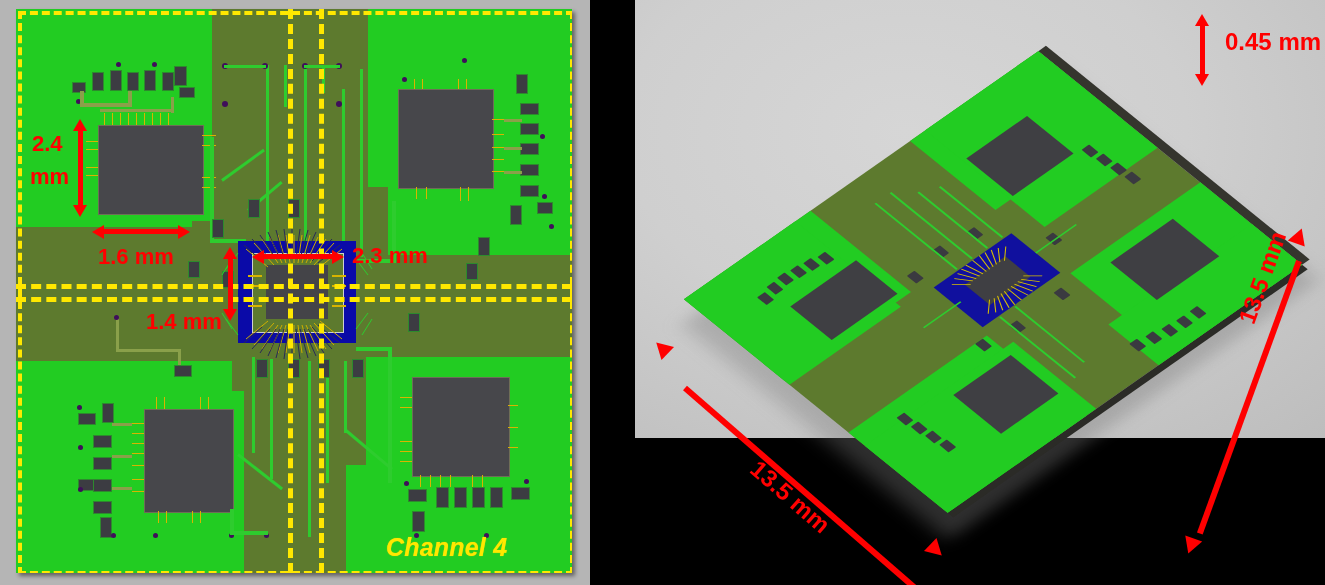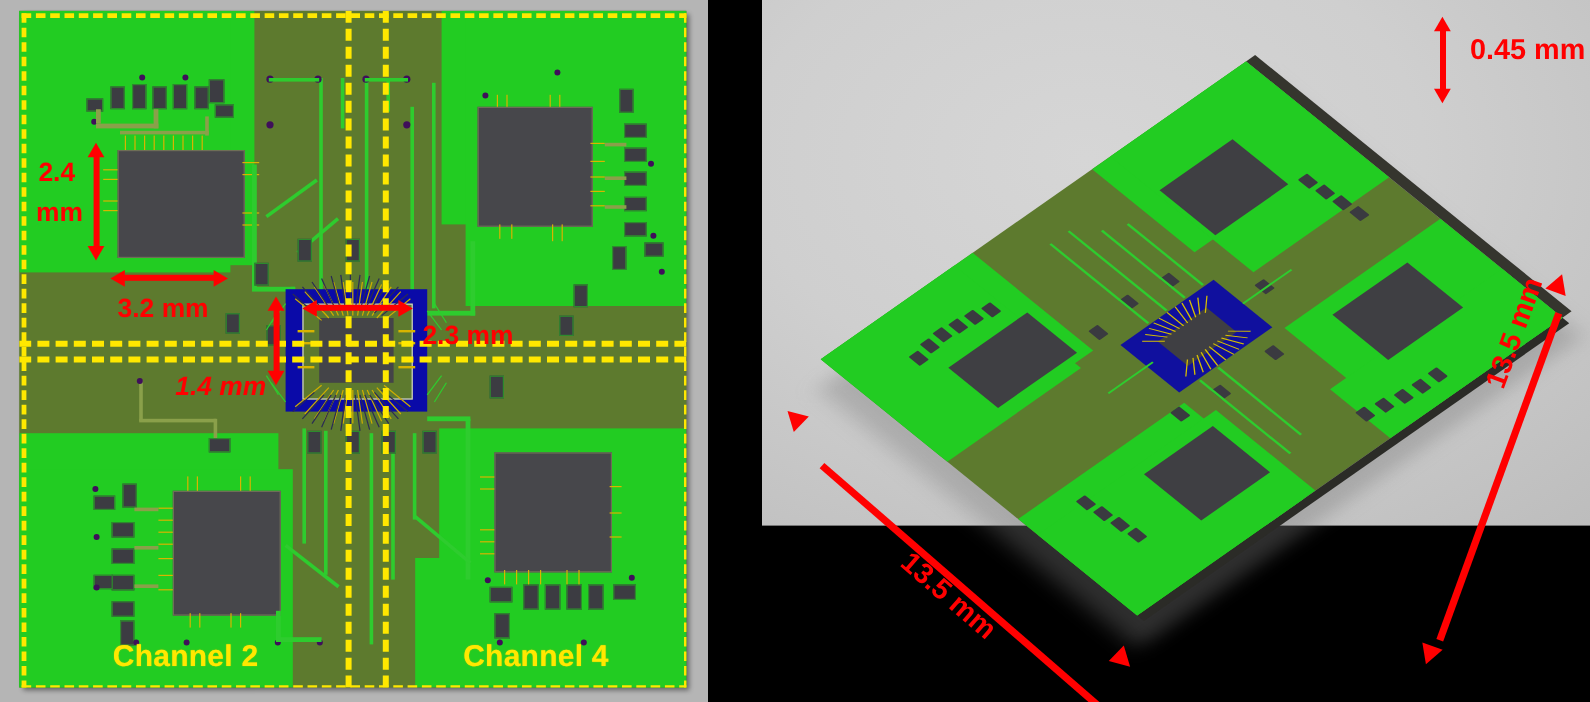--- a/index.html
+++ b/index.html
@@ -336,43 +336,42 @@
       <div class="pin" style="left:316px;top:266px;width:14px;height:2px;"></div>
       <div class="pin" style="left:316px;top:276px;width:14px;height:2px;"></div>
       <div class="pin" style="left:316px;top:296px;width:14px;height:2px;"></div>
 
       <div class="dash-border" style="left:2px;top:2px;width:548px;height:556px;"></div>
       <div class="dash-h" style="top:275px;"></div>
       <div class="dash-h" style="top:288px;"></div>
       <div class="dash-v" style="left:272px;"></div>
       <div class="dash-v" style="left:303px;"></div>
 
-      <div class="chlabel" style="left:78px;top:524px;">Channel 2</div>
-      <div class="chlabel" style="left:370px;top:524px;">Channel 4</div>
+      <div class="chlabel" style="left:370px;top:524px;font-style:italic;">Channel 4</div>
 
       <div class="arrow" style="left:62px;top:120px;width:5px;height:80px;"></div>
       <div class="ahead" style="left:57px;top:110px;border-left:7px solid transparent;border-right:7px solid transparent;border-bottom:12px solid #ff0000;"></div>
       <div class="ahead" style="left:57px;top:196px;border-left:7px solid transparent;border-right:7px solid transparent;border-top:12px solid #ff0000;"></div>
       <div class="dimlabel" style="left:16px;top:122px;text-align:right;">2.4</div>
       <div class="dimlabel" style="left:14px;top:155px;">mm</div>
 
       <div class="arrow" style="left:86px;top:220px;width:80px;height:5px;"></div>
       <div class="ahead" style="left:76px;top:216px;border-top:7px solid transparent;border-bottom:7px solid transparent;border-right:12px solid #ff0000;"></div>
       <div class="ahead" style="left:162px;top:216px;border-top:7px solid transparent;border-bottom:7px solid transparent;border-left:12px solid #ff0000;"></div>
-      <div class="dimlabel" style="left:82px;top:235px;">3.2 mm</div>
+      <div class="dimlabel" style="left:82px;top:235px;">1.6 mm</div>
 
       <div class="arrow" style="left:246px;top:245px;width:74px;height:5px;"></div>
       <div class="ahead" style="left:236px;top:241px;border-top:7px solid transparent;border-bottom:7px solid transparent;border-right:12px solid #ff0000;"></div>
       <div class="ahead" style="left:316px;top:241px;border-top:7px solid transparent;border-bottom:7px solid transparent;border-left:12px solid #ff0000;"></div>
-      <div class="dimlabel" style="left:336px;top:234px;margin-top:24px;">2.3 mm</div>
+      <div class="dimlabel" style="left:336px;top:234px;">2.3 mm</div>
 
       <div class="arrow" style="left:212px;top:248px;width:5px;height:56px;"></div>
       <div class="ahead" style="left:207px;top:238px;border-left:7px solid transparent;border-right:7px solid transparent;border-bottom:12px solid #ff0000;"></div>
       <div class="ahead" style="left:207px;top:300px;border-left:7px solid transparent;border-right:7px solid transparent;border-top:12px solid #ff0000;"></div>
-      <div class="dimlabel" style="left:130px;top:300px;font-style:italic;">1.4 mm</div>
+      <div class="dimlabel" style="left:130px;top:300px;">1.4 mm</div>
     </div>
   </div>
 
   <div id="right-panel">
     <div id="board3d-shadow"></div>
     <div id="board3d-wrap">
       <div id="board3d">
         <div class="edge"></div>
         <div class="edge2"></div>
 

